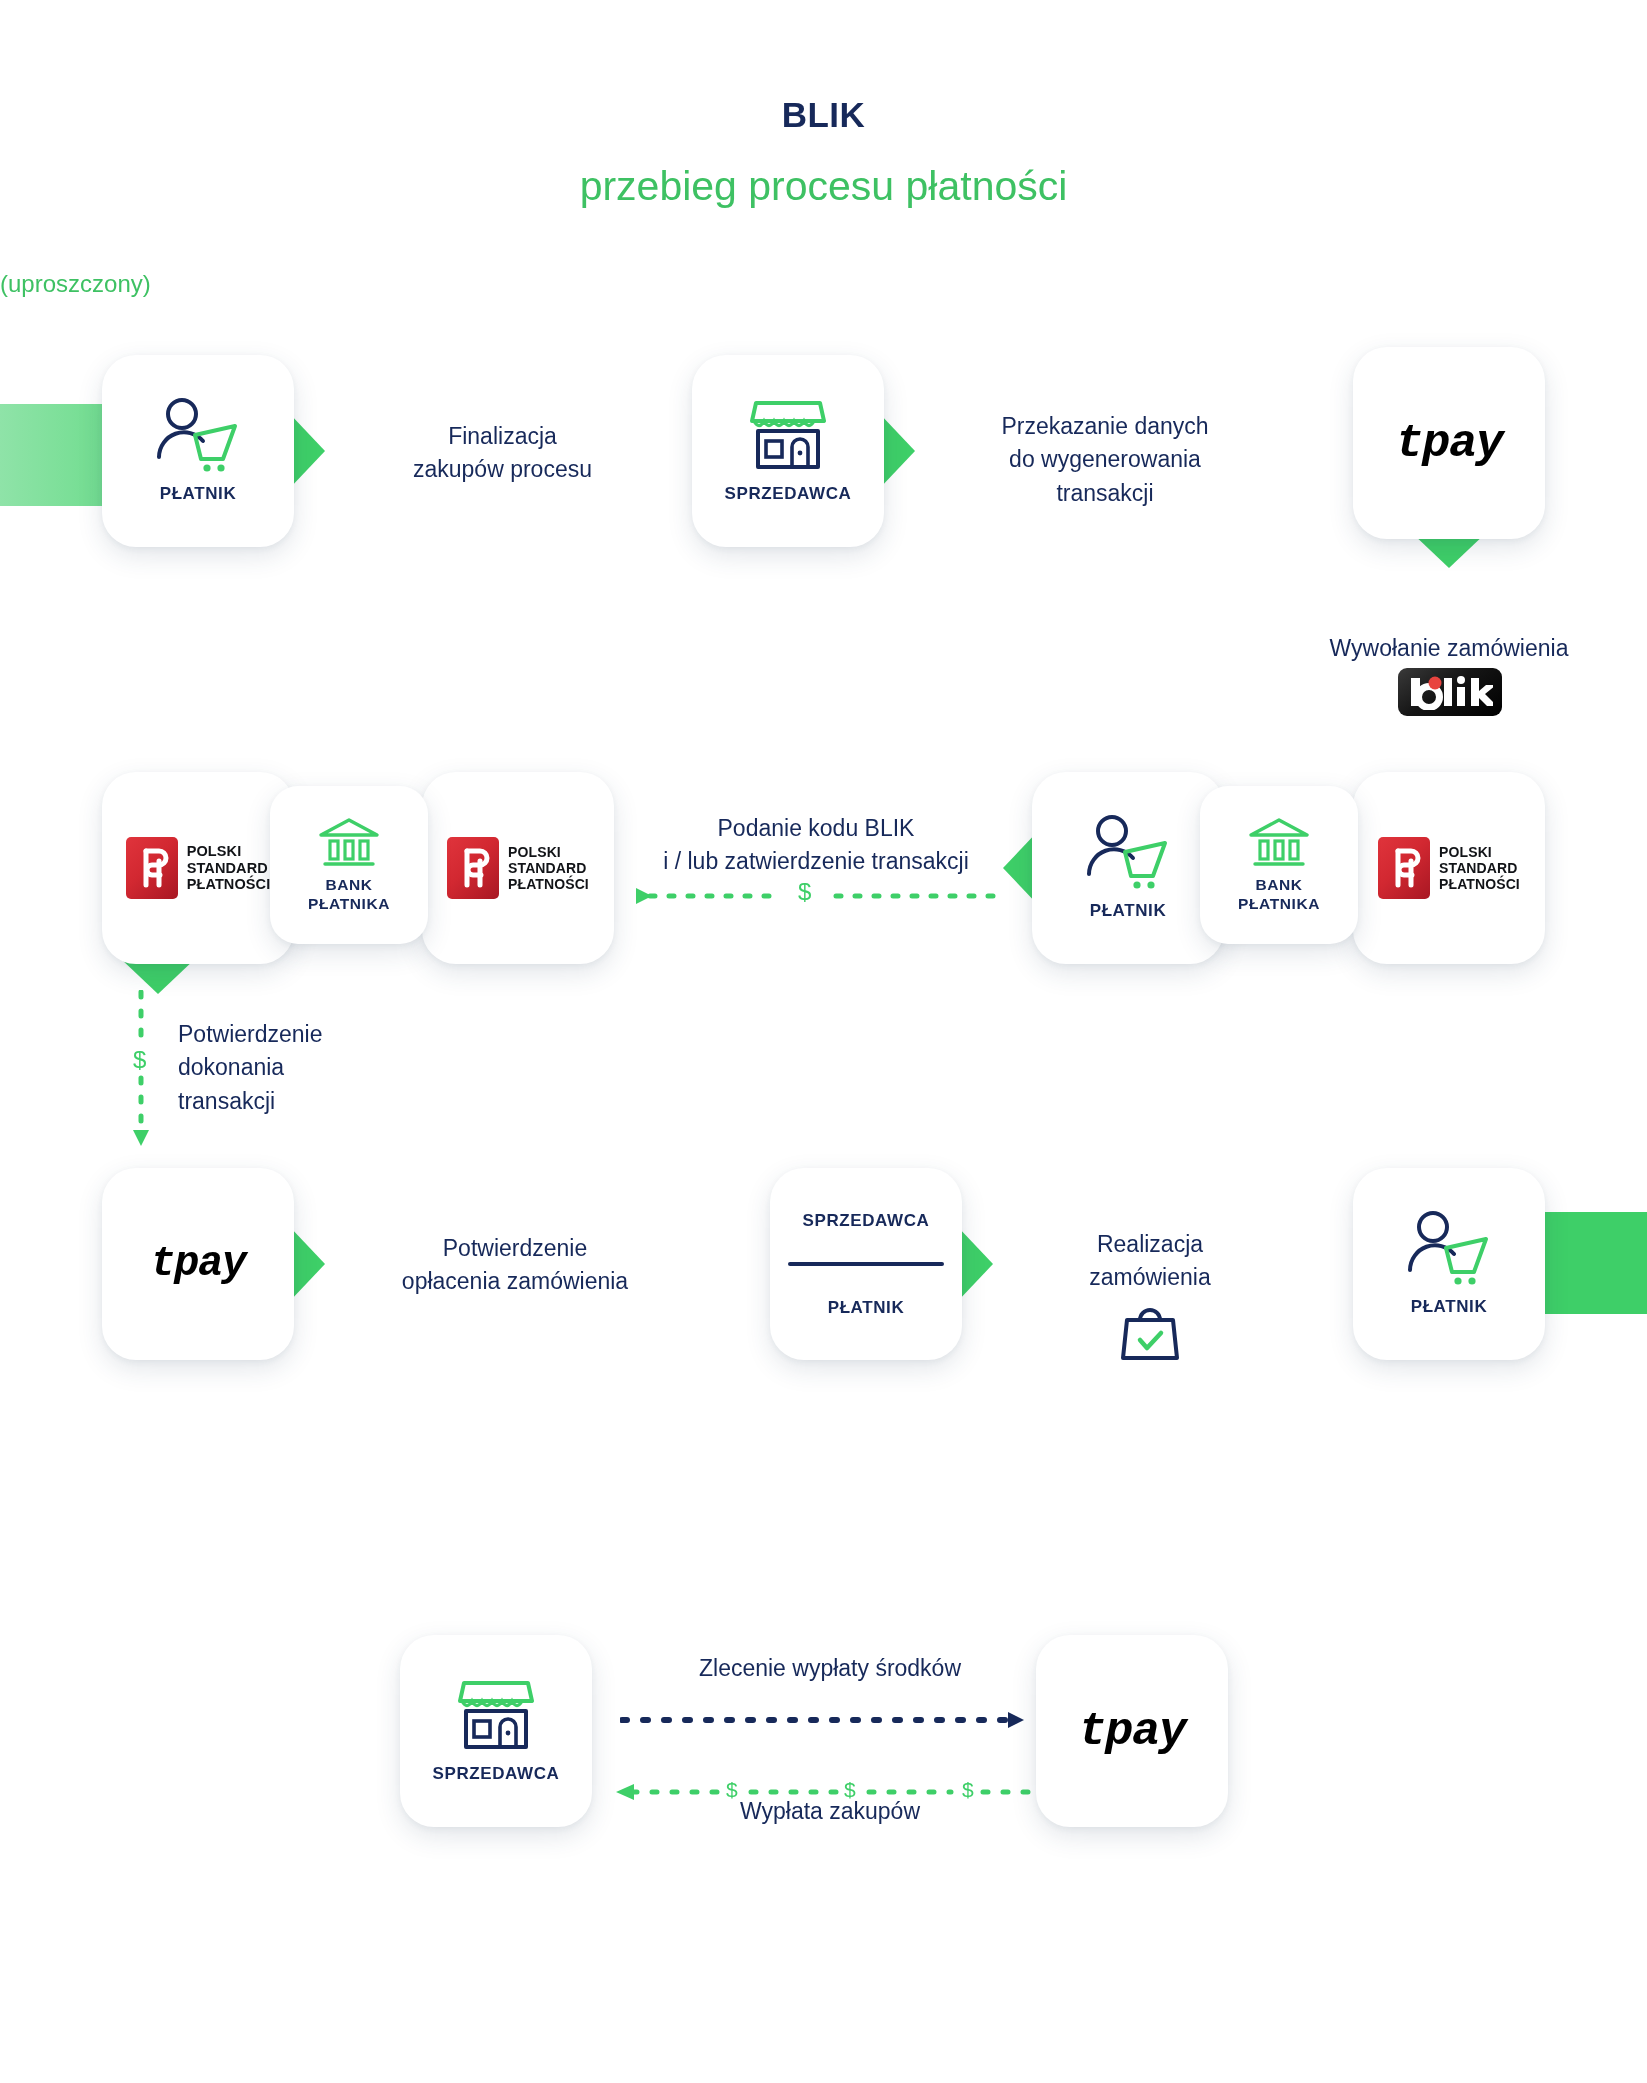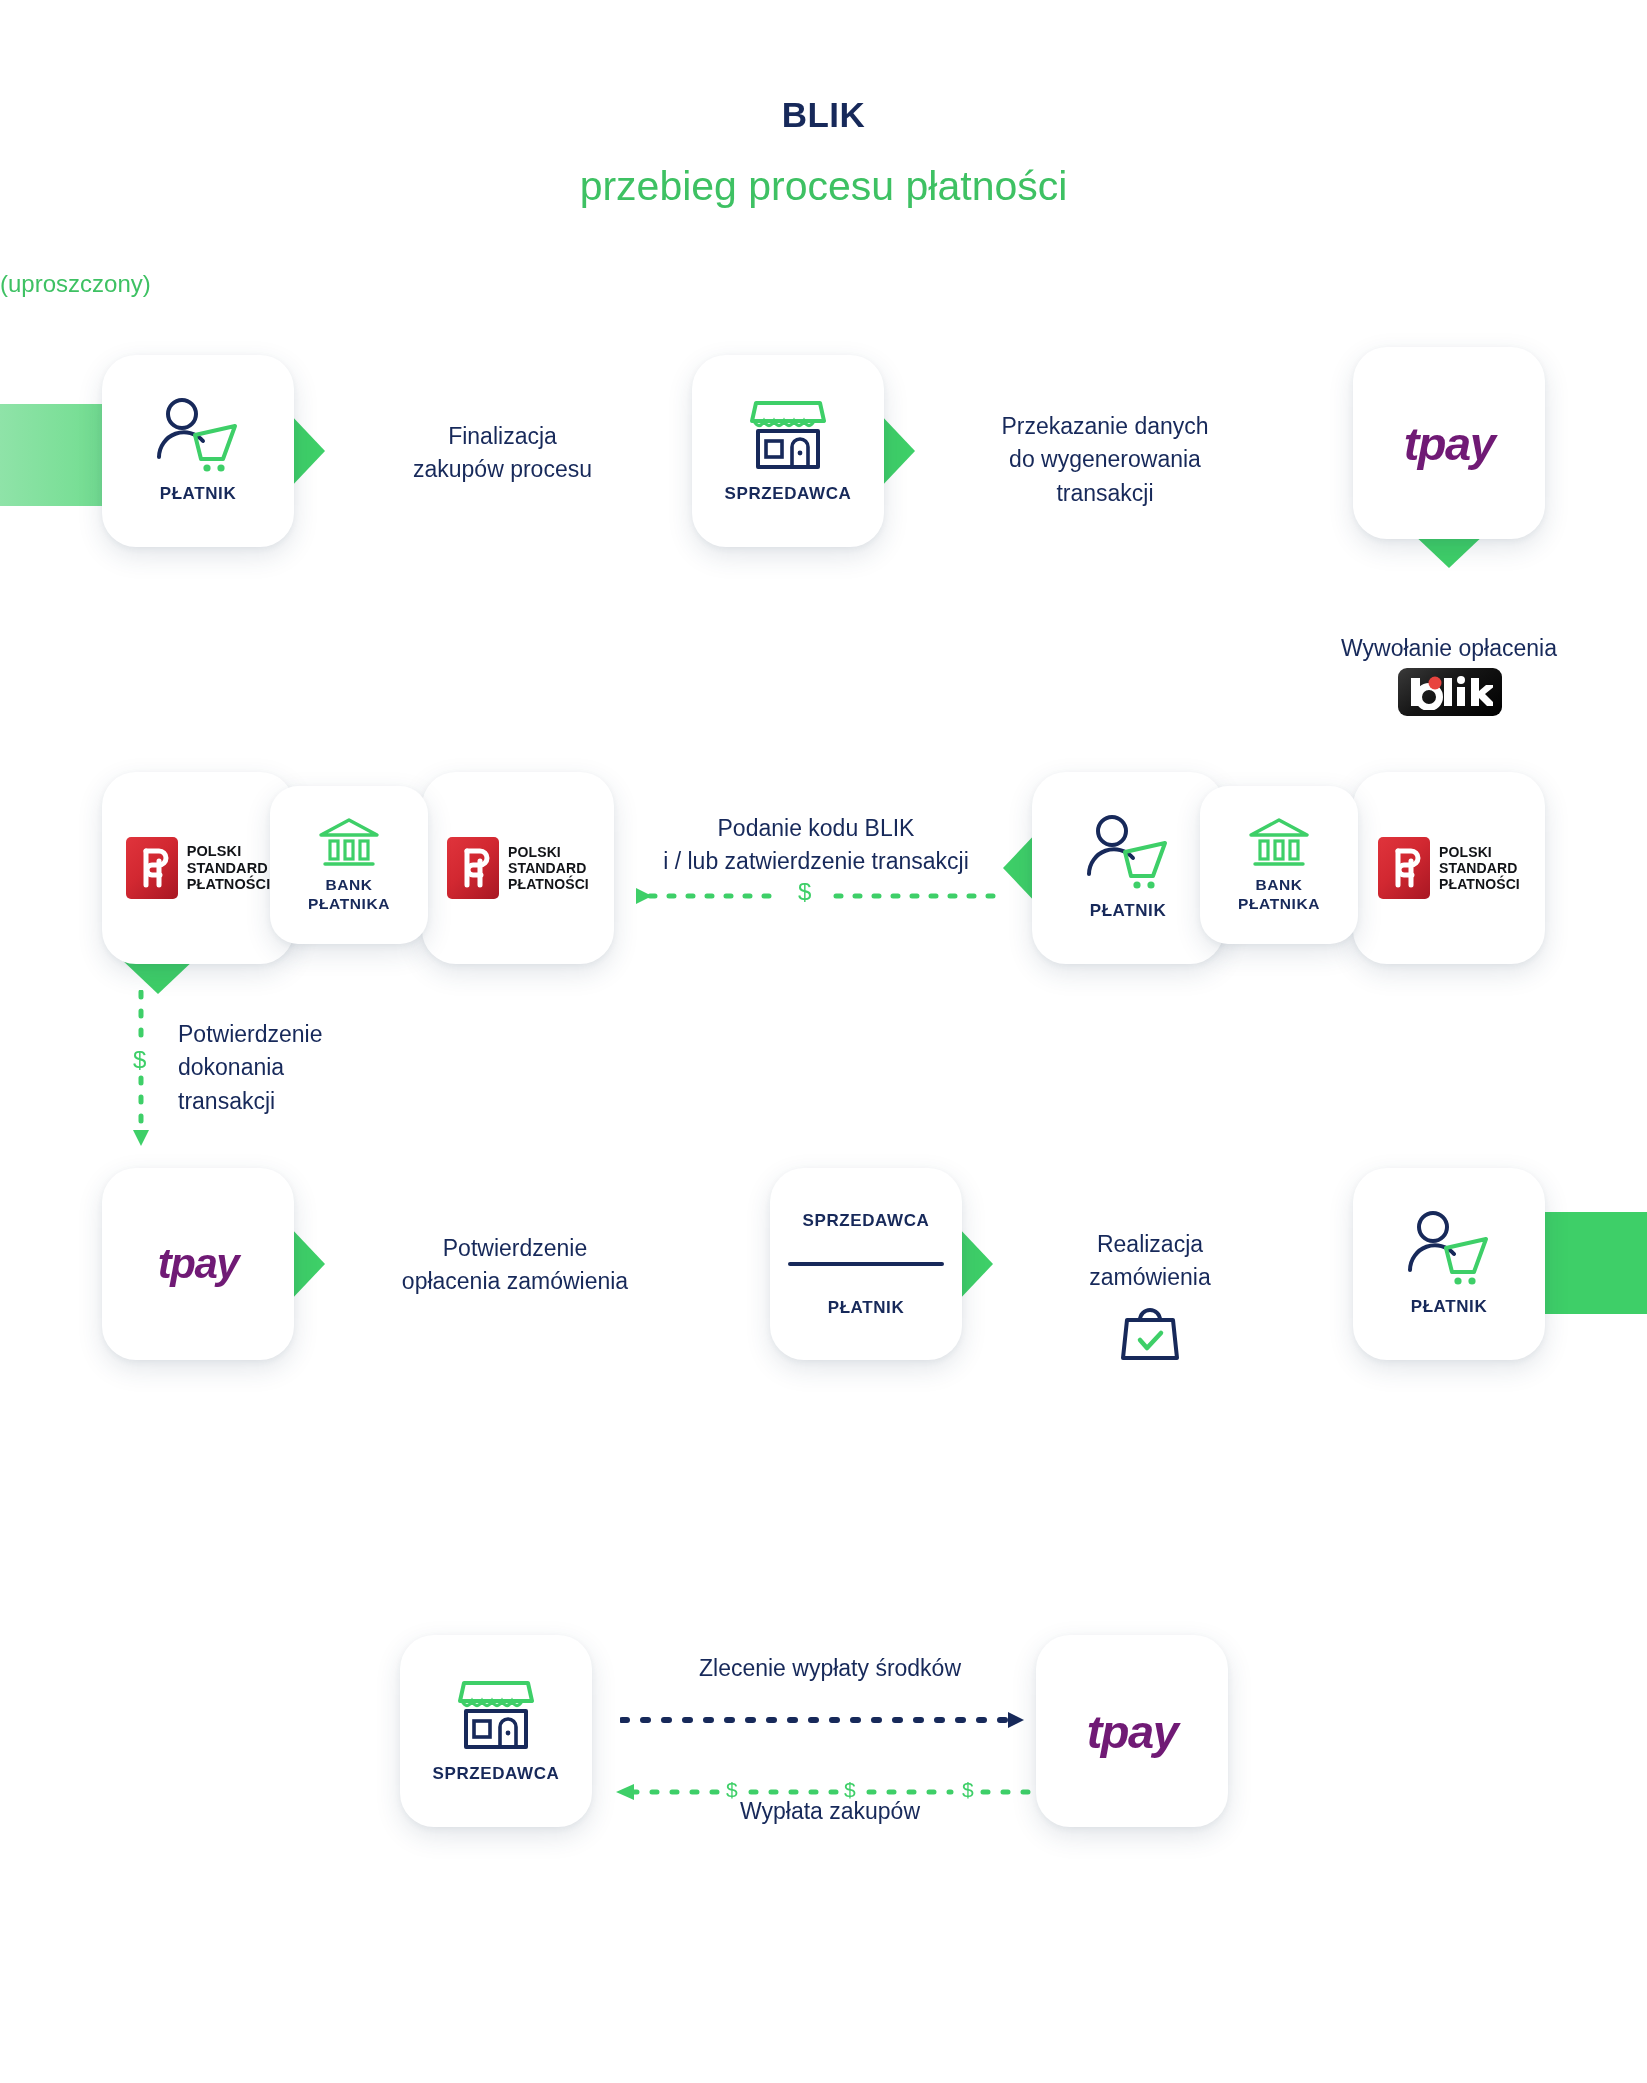--- a/index.html
+++ b/index.html
@@ -41,22 +41,22 @@
   .card-label {
     font-size: 17px; font-weight: 700; color: #17295a;
     letter-spacing: 0.6px; text-align: center; line-height: 1.25;
   }
   .card-label.small { font-size: 15.5px; font-weight: 700; }
   .card-icon { display: flex; align-items: center; justify-content: center; }
 
   
   .tpay {
     font-size: 47px; font-weight: 700; font-style: italic;
-    color: #701a75; letter-spacing: -1.5px;
-    font-family: Liberation Sans, sans-serif;
+    color: #000000; letter-spacing: -1.5px;
+    font-family: Liberation Mono, monospace;
   }
   .tpay.small { font-size: 42px; }
 
   
   .ribbon {
     position: absolute; background: #3ecf68; z-index: 1;
   }
   .ribbon.fade-l {
     background: linear-gradient(to right, #8fe3a8 0%, #6ddc8c 60%, #55d67c 100%);
   }
@@ -168,21 +168,21 @@
     <div>do wygenerowania</div>
     <div>transakcji</div>
   </div>
 
   <div class="card" style="left:1353px; top:347px; width:192px; height:192px;">
     <div class="tpay">tpay</div>
   </div>
   <div class="arrow-down" style="left:1411px; top:532px;"></div>
 
   <div class="steptext" style="left:1289px; top:632px; width:320px;">
-    <div>Wywołanie opłacenia</div>
+    <div>Wywołanie zamówienia</div>
   </div>
   <div class="blik" style="left:1398px; top:668px; width:104px; height:48px;">
     <svg width="86" height="36" viewBox="0 0 86 36">
       <path d="M4 4 L4 32 L13 32 L13 4 Z" fill="#ffffff"></path>
       <circle cx="22" cy="23" r="10.5" fill="none" stroke="#ffffff" stroke-width="7"></circle>
       <path d="M37 4 L37 32 L45 32 L45 4 Z" fill="#ffffff"></path>
       <path d="M50 13 L50 32 L58 32 L58 13 Z" fill="#ffffff"></path>
       <circle cx="54" cy="6" r="4" fill="#ffffff"></circle>
       <path d="M64 4 L64 32 L72 32 L72 24 L80 32 L90 32 L78 20 L89 11 L79 11 L72 17 L72 4 Z" fill="#ffffff"></path>
       <circle cx="28" cy="9" r="6.5" fill="#e8443f"></circle>

